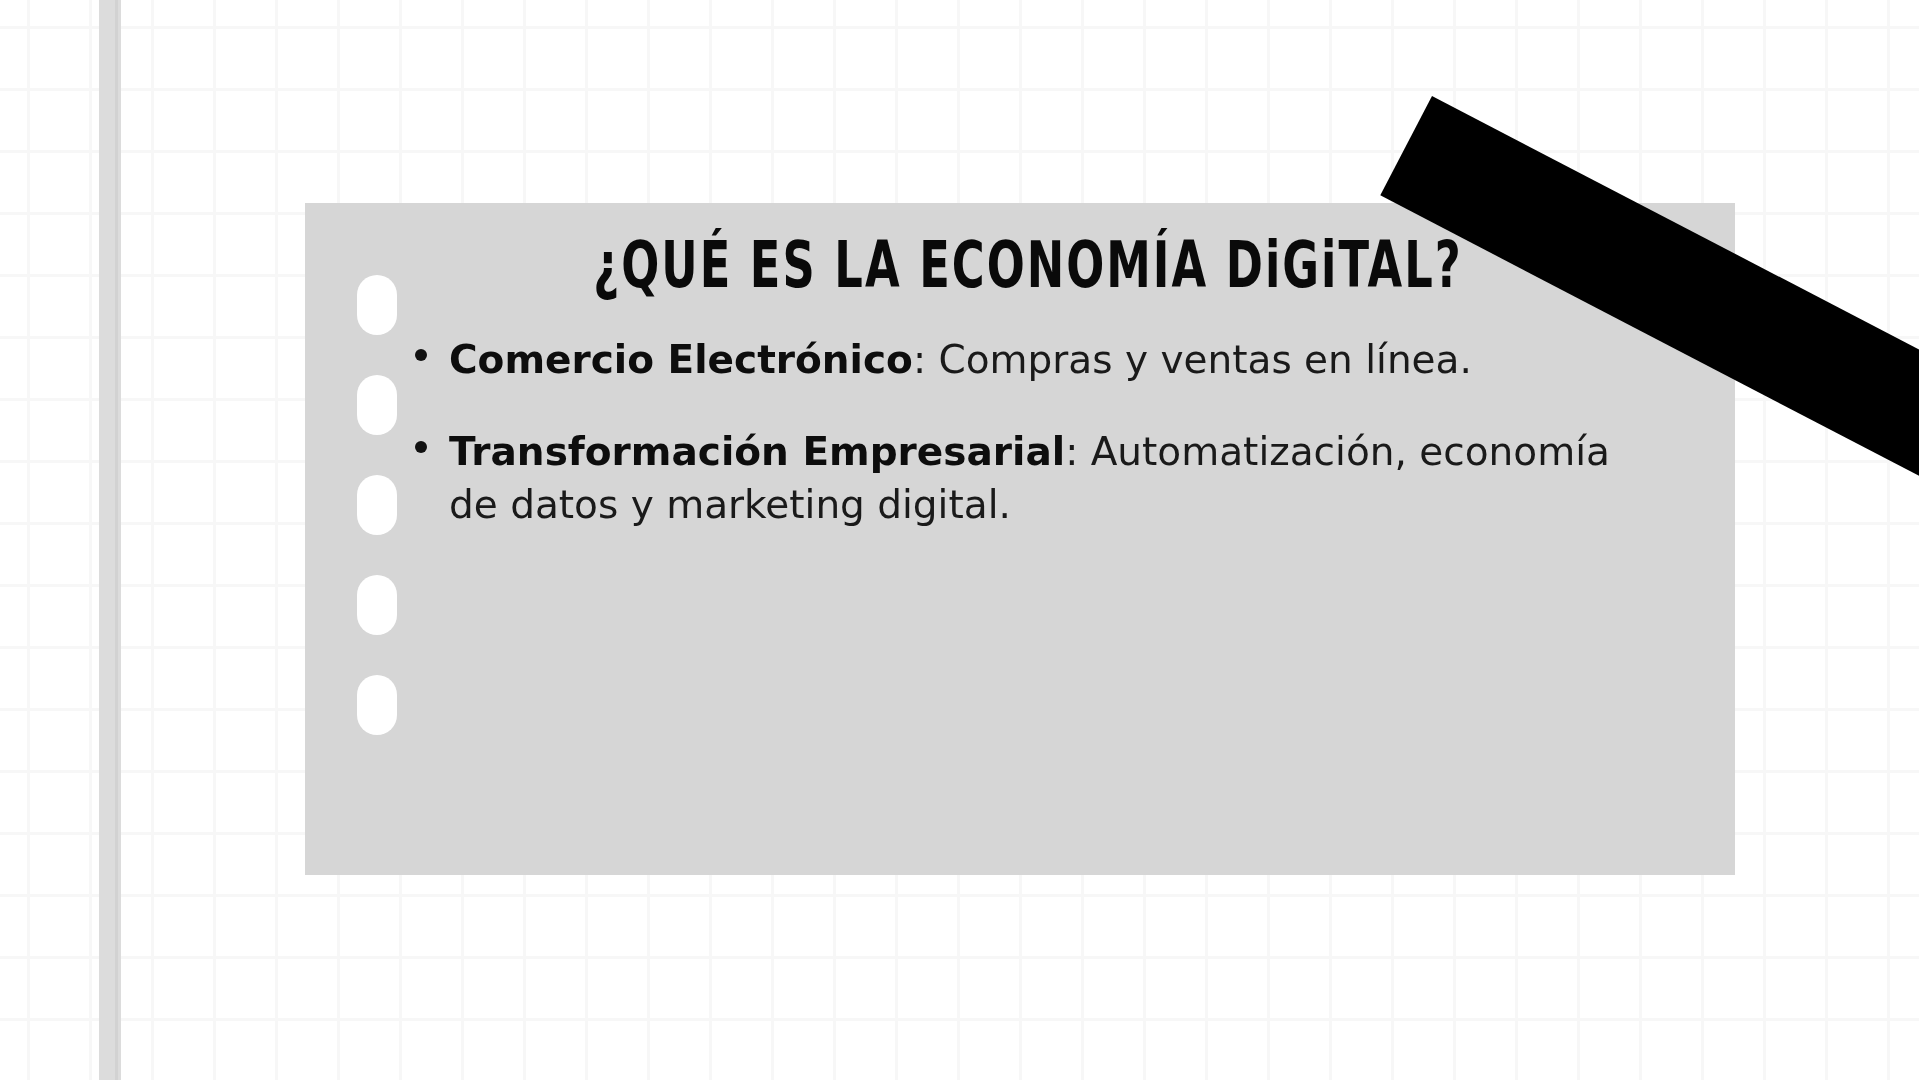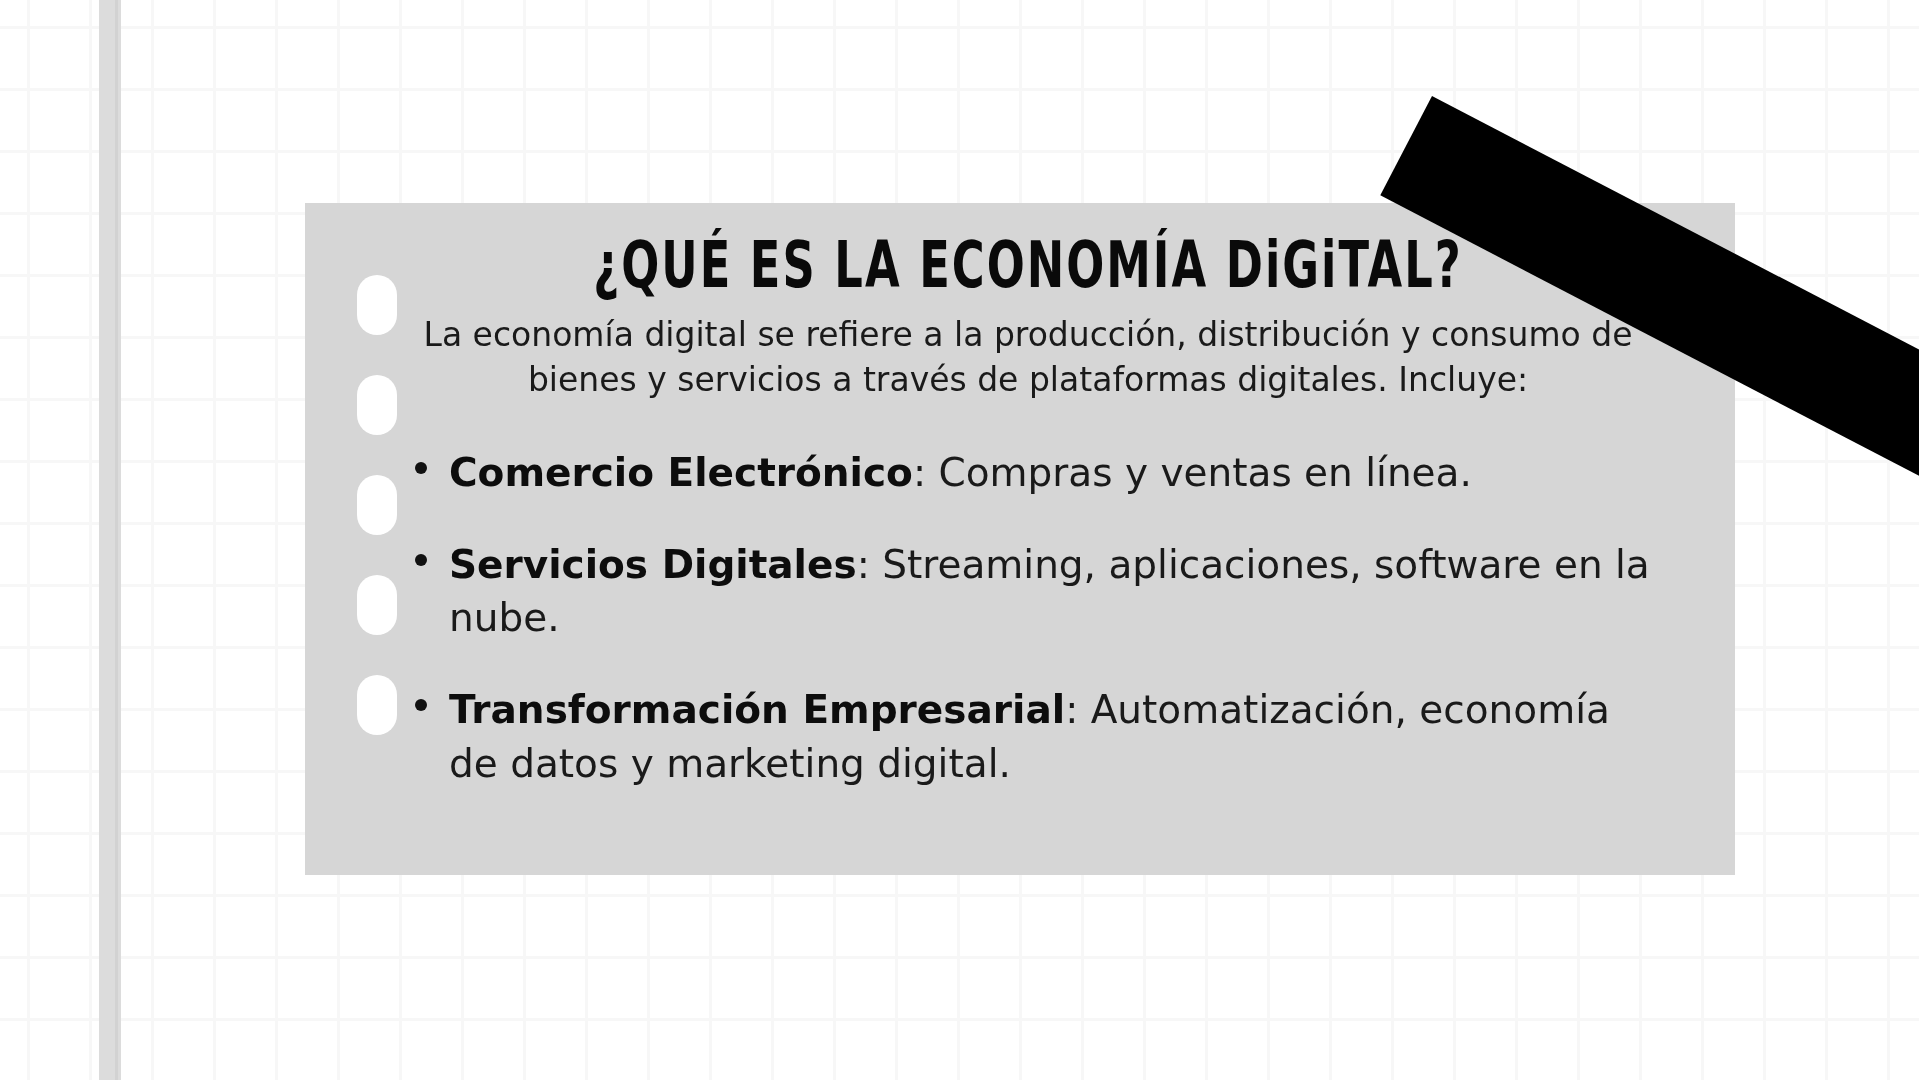--- a/index.html
+++ b/index.html
@@ -177,31 +177,27 @@
     <div class="hole h0"></div>
     <div class="hole h1"></div>
     <div class="hole h2"></div>
     <div class="hole h3"></div>
     <div class="hole h4"></div>
 
     <div class="card-body">
 
       <h1 class="slide-title">¿QUÉ ES LA ECONOMÍA DiGiTAL?</h1>
 
-      <p class="intro">La economía digital se refiere a la producción, distribución y consumo de bienes y servicios a través de plataformas digitales. Incluye:</p>
 
       <ul class="bullet-list">
 
         <li class="bullet-item">
           <span class="bullet-dot"></span><span class="bullet-term">Comercio Electrónico</span><span>: </span><span>Compras y ventas en línea.</span>
         </li>
 
-        <li class="bullet-item">
-          <span class="bullet-dot"></span><span class="bullet-term">Servicios Digitales</span><span>: </span><span>Streaming, aplicaciones, software en la nube.</span>
-        </li>
 
         <li class="bullet-item">
           <span class="bullet-dot"></span><span class="bullet-term">Transformación Empresarial</span><span>: </span><span>Automatización, economía de datos y marketing digital.</span>
         </li>
 
       </ul>
     </div>
   </div>
 
   <div class="black-bar"></div>

